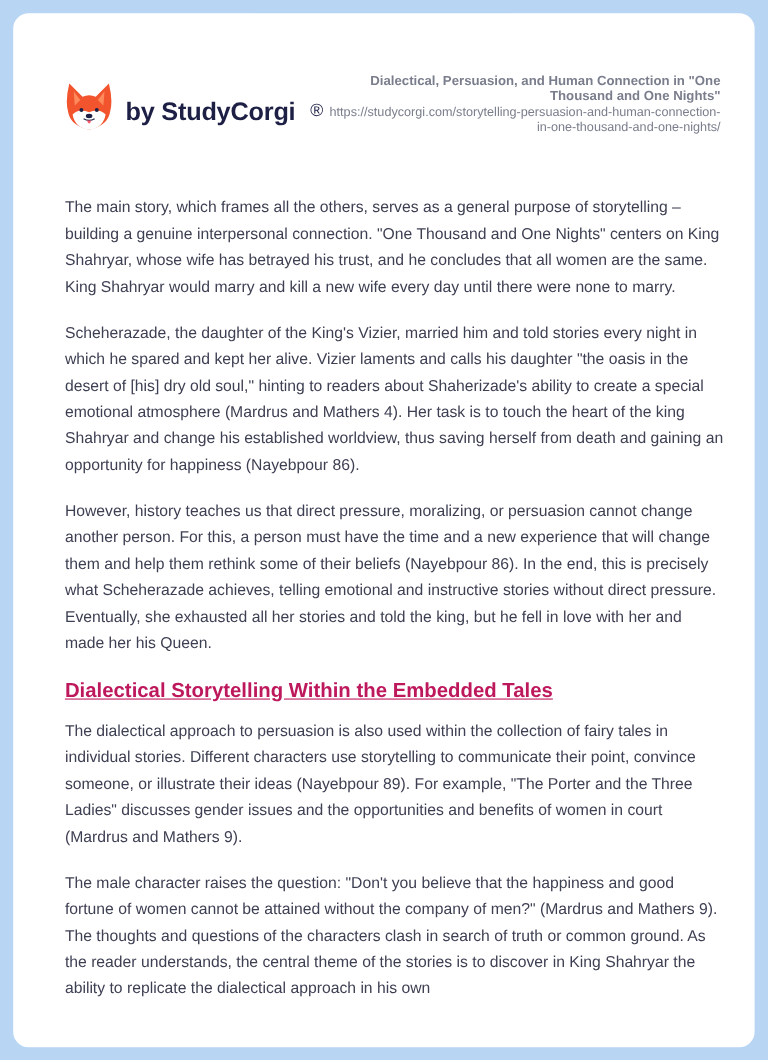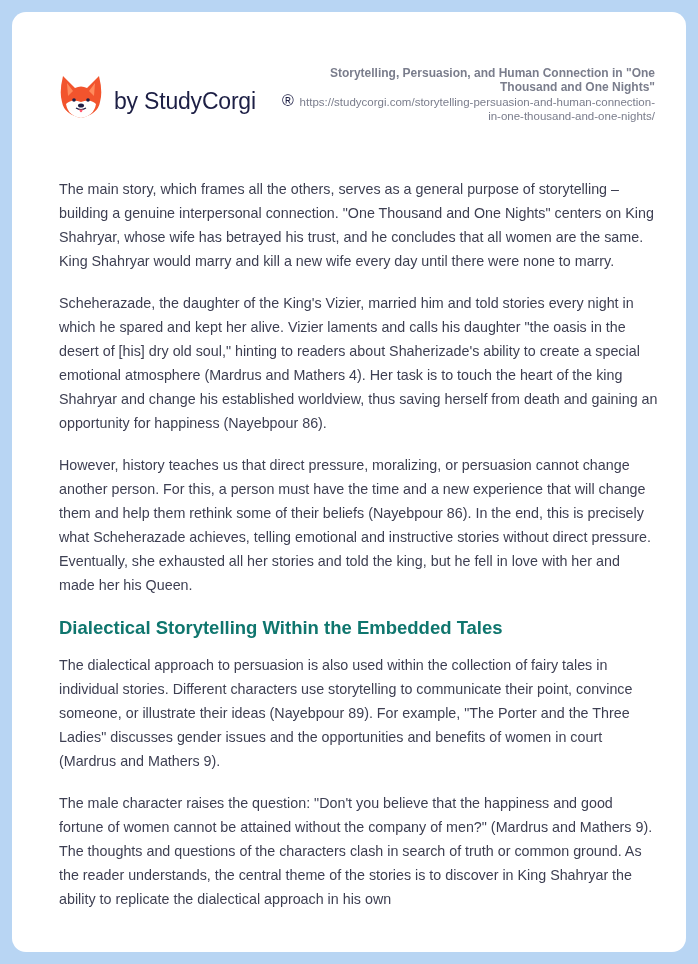--- a/index.html
+++ b/index.html
@@ -22,21 +22,21 @@
       left: 0; top: 0; width: 674px; height: 150px;
     }
     .logo {
       position: absolute;
       left: 48px; top: 62px;
       display: flex; align-items: center;
     }
     .logo-icon { width: 42px; height: 46px; display: block; }
     .logo-text {
       margin-left: 12px;
-      font-size: 23px; font-weight: 400;
+      font-size: 23px; font-weight: 700;
       color: #1d1f45;
       letter-spacing: -0.2px;
       position: relative; top: 4px;
     }
     .logo-reg {
       position: absolute;
       left: 270px; top: 80px;
       font-size: 16px; color: #1d1f45; font-weight: 400;
     }
     .meta {
@@ -62,22 +62,23 @@
       width: 600px;
       color: #3d3f52;
       font-size: 14.3px;
       line-height: 24px;
     }
     .content p { margin: 0 0 18px 0; }
     .content h2 {
       margin: 6px 0 12px 0;
       font-size: 18.5px;
       font-weight: 700;
-      color: #0f766e;
+      color: #be185d;
       line-height: 26px;
+      text-decoration: underline;
     }
   </style>
 </head>
 <body>
 
 <div class="card">
   <div class="header">
     <div class="logo">
       <svg class="logo-icon" viewBox="0 0 42 46">
 
@@ -95,21 +96,21 @@
 
         <path d="M16 34 Q21 37 26 34" stroke="#1d1f45" stroke-width="1.2" fill="none"></path>
 
         <path d="M19 35.5 Q21 41 23 35.5 Z" fill="#ff5a6e"></path>
       </svg>
       <span class="logo-text">by StudyCorgi</span>
     </div>
     <span class="logo-reg">®</span>
 
     <div class="meta">
-      <div class="meta-title">Storytelling, Persuasion, and Human Connection in "One Thousand and One Nights"</div>
+      <div class="meta-title">Dialectical, Persuasion, and Human Connection in "One Thousand and One Nights"</div>
       <div class="meta-url">https://studycorgi.com/storytelling-persuasion-and-human-connection-in-one-thousand-and-one-nights/</div>
     </div>
   </div>
 
   <div class="content">
     <p>The main story, which frames all the others, serves as a general purpose of storytelling – building a genuine interpersonal connection. "One Thousand and One Nights" centers on King Shahryar, whose wife has betrayed his trust, and he concludes that all women are the same. King Shahryar would marry and kill a new wife every day until there were none to marry.</p>
     <p>Scheherazade, the daughter of the King's Vizier, married him and told stories every night in which he spared and kept her alive. Vizier laments and calls his daughter "the oasis in the desert of [his] dry old soul," hinting to readers about Shaherizade's ability to create a special emotional atmosphere (Mardrus and Mathers 4). Her task is to touch the heart of the king Shahryar and change his established worldview, thus saving herself from death and gaining an opportunity for happiness (Nayebpour 86).</p>
     <p>However, history teaches us that direct pressure, moralizing, or persuasion cannot change another person. For this, a person must have the time and a new experience that will change them and help them rethink some of their beliefs (Nayebpour 86). In the end, this is precisely what Scheherazade achieves, telling emotional and instructive stories without direct pressure. Eventually, she exhausted all her stories and told the king, but he fell in love with her and made her his Queen.</p>
     <h2>Dialectical Storytelling Within the Embedded Tales</h2>
     <p>The dialectical approach to persuasion is also used within the collection of fairy tales in individual stories. Different characters use storytelling to communicate their point, convince someone, or illustrate their ideas (Nayebpour 89). For example, "The Porter and the Three Ladies" discusses gender issues and the opportunities and benefits of women in court (Mardrus and Mathers 9).</p>

